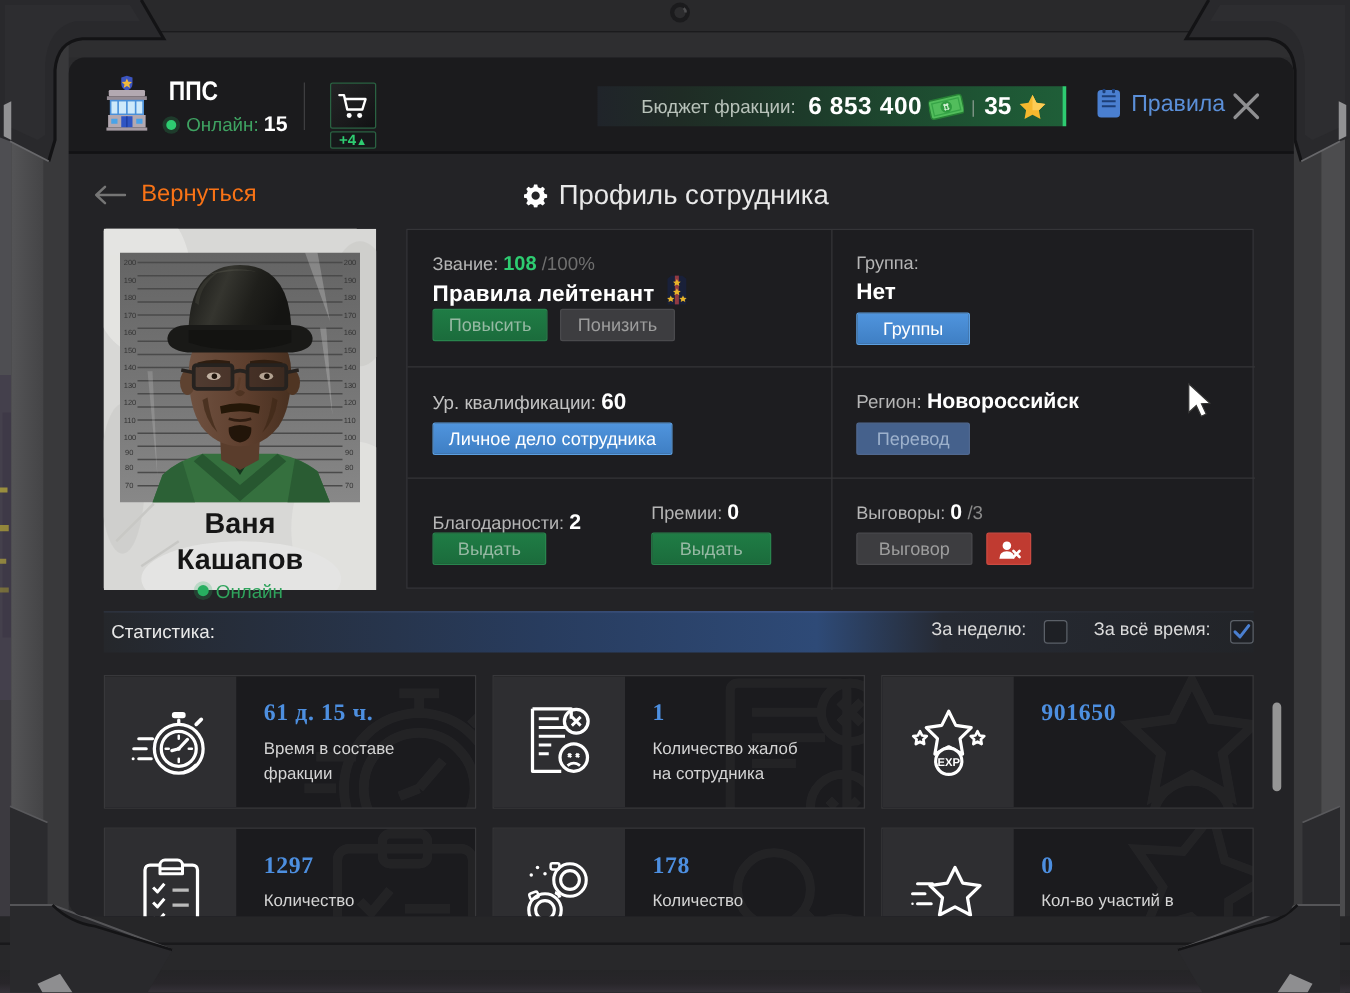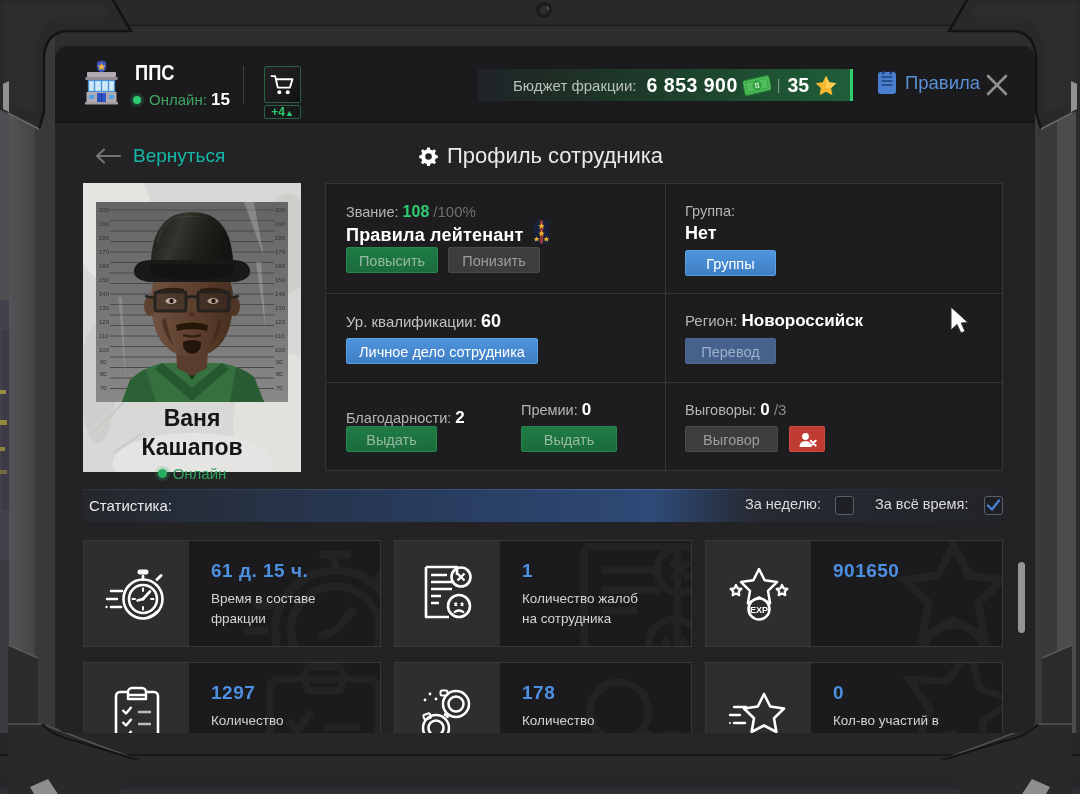--- a/index.html
+++ b/index.html
@@ -20,21 +20,21 @@
 #cartplus { position:absolute; left:209px; top:59px; width:37px; height:14px; border:1px solid #2a6242; border-radius:2px; background:#16181a; color:#2ecc71; font-size:12px; font-weight:bold; text-align:center; line-height:12px; }
 #budget { position:absolute; left:423px; top:23px; width:375px; height:32px; white-space:nowrap; background:linear-gradient(90deg,#20242a 0%,#1f2c25 18%,#1d3b2a 45%,#1e5634 85%,#1f5e38 100%); border-right:3px solid #2ecc71; display:flex; align-items:center;text-align:center; }
 #budget svg { flex:none; }
 #budget .lbl { color:#b8c2ba; font-size:15px; margin-left:35px; }
 #budget .val { color:#fff; font-size:19.5px; font-weight:bold; margin-left:10px; letter-spacing:0.5px; }
 #budget .sep { color:#7d9486; margin:0 7px 0 9px; font-size:14px; }
 #budget .star35 { color:#fff; font-size:19.5px; font-weight:bold; }
 #rules { position:absolute; left:822px; top:25px; display:flex; align-items:center; color:#5b8fd8; font-size:18.5px; }
 #closex { position:absolute; left:930px; top:27px; width:24px; height:24px; }
 
-#back { position:absolute; left:40px; top:99px; color:#14b8a6; font-size:19px; display:flex; align-items:center; }
+#back { position:absolute; left:20px; top:99px; color:#f97316; font-size:19px; display:flex; align-items:center; }
 #title { position:absolute; left:364px; top:97px; color:#e9e9e9; font-size:22px; display:flex; align-items:center; }
 
 #card { position:absolute; left:28px; top:137px; width:204px; height:289px; background:#d9d9d7; border-radius:2px; }
 #photo { position:absolute; left:13px; top:19px; width:192px; height:200px; }
 #pname { position:absolute; left:0; top:221px; width:218px; text-align:center; color:#161616; font-size:23px; font-weight:bold; line-height:29px; }
 #ponline { position:absolute; left:0; top:282px; width:218px; text-align:center; color:#2fa35c; font-size:15px; }
 #ponline .dot { display:inline-block; width:9px; height:9px; border-radius:50%; background:#27ae60; box-shadow:0 0 0 3px rgba(39,174,96,0.22); margin-right:6px; vertical-align:1px; }
 
 #panel { position:absolute; left:270px; top:137px; width:678px; height:288px; background:#1d1d20; border:1px solid #353538; }
 #panel .vdiv { position:absolute; left:339px; top:0; width:1px; height:288px; background:#343437; }
@@ -46,21 +46,21 @@
 .btn-blue { background:linear-gradient(180deg,#4f94dd 0%,#3f7fc4 100%); color:#fff; border:1px solid #5b9fe2; }
 .btn-dblue { background:#45618c; color:#9db1cc; border:1px solid #50688f; }
 .btn-red { background:#c03b31; border:1px solid #cc4a41; }
 
 #statbar { position:absolute; left:28px; top:443px; width:920px; height:33px; background:linear-gradient(90deg,#25272b 0%,#283c5e 38%,#2e4a77 62%,#262a33 73%,#222428 100%); display:flex; align-items:center; }
 #statbar .topline { position:absolute; left:0; top:0; width:920px; height:1px; background:linear-gradient(90deg,#2e3441 0%,#3a4f78 40%,#45609c 62%,#2c313c 75%,#272a30 100%); }
 #statbar .t1 { color:#e9e9e9; font-size:15px; margin-left:6px; }
 .cb { position:absolute; width:19px; height:19px; background:#1e2025; border:1px solid #5b6068; border-radius:3px; }
 .card { position:absolute; width:298px; height:107px; background:#1b1b1e; border:1px solid #38383b; overflow:hidden; }
 .card .ico { position:absolute; left:0; top:0; width:105px; height:105px; background:#2e2e31; display:flex; align-items:center; justify-content:center; }
-.card .val { position:absolute; left:127px; top:19px; color:#4d8fe0; font-size:19px; font-weight:bold; letter-spacing:0.5px; }
+.card .val { position:absolute; left:127px; top:19px; color:#4d8fe0; font-size:19px; font-weight:bold; letter-spacing:0.5px;font-family:Liberation Serif, serif; }
 .card .desc { position:absolute; left:127px; top:48px; color:#d4d4d4; font-size:13.5px; line-height:20px; }
 .card .wm { position:absolute; opacity:0.035; }
 #sb { position:absolute; left:963px; top:516px; width:7px; height:71px; background:#959595; border-radius:3.5px; }
 </style>
 </head>
 <body>
 <svg id="frame" viewBox="0 0 1080 794" xmlns="http://www.w3.org/2000/svg">
 <defs>
 <linearGradient id="botpurp" x1="0" y1="0" x2="0" y2="1">
 <stop offset="0" stop-color="#252527"></stop>
@@ -150,21 +150,21 @@
     <div id="cartbox">
       <svg width="25" height="22" viewBox="0 0 23 21">
         <path d="M1 2 L4.5 2 L7 13 L18.5 13 L21 5 L6 5" fill="none" stroke="#fff" stroke-width="1.8" stroke-linecap="round" stroke-linejoin="round"></path>
         <circle cx="8.5" cy="17.5" r="1.9" fill="#fff"></circle>
         <circle cx="16.5" cy="17.5" r="1.9" fill="#fff"></circle>
       </svg>
     </div>
     <div id="cartplus">+4<span style="font-size:9px">▲</span></div>
     <div id="budget">
       <span class="lbl">Бюджет фракции:</span>
-      <span class="val">6 853 900</span>
+      <span class="val">6 853 400</span>
       <svg width="28" height="23" viewBox="0 0 28 23" style="margin-left:5px">
         <g transform="rotate(-13 14 11.5)">
           <rect x="0.5" y="4" width="27" height="15" rx="2" fill="#52bd5c" stroke="#278135" stroke-width="1.2"></rect>
           <rect x="3.2" y="6.6" width="21.6" height="9.8" fill="none" stroke="#36a447" stroke-width="1"></rect>
           <circle cx="14" cy="11.5" r="4.6" fill="#2f9c40"></circle>
           <path d="M12.8 8.7 v5.6 m2.4 -5.6 v5.6 M12 9.8 h4.2 m-4.2 3.4 h4.2" stroke="#cdeecf" stroke-width="1"></path>
         </g>
       </svg>
       <span class="sep" style="margin:0 7px 0 6px">|</span>
       <span class="star35">35</span>

